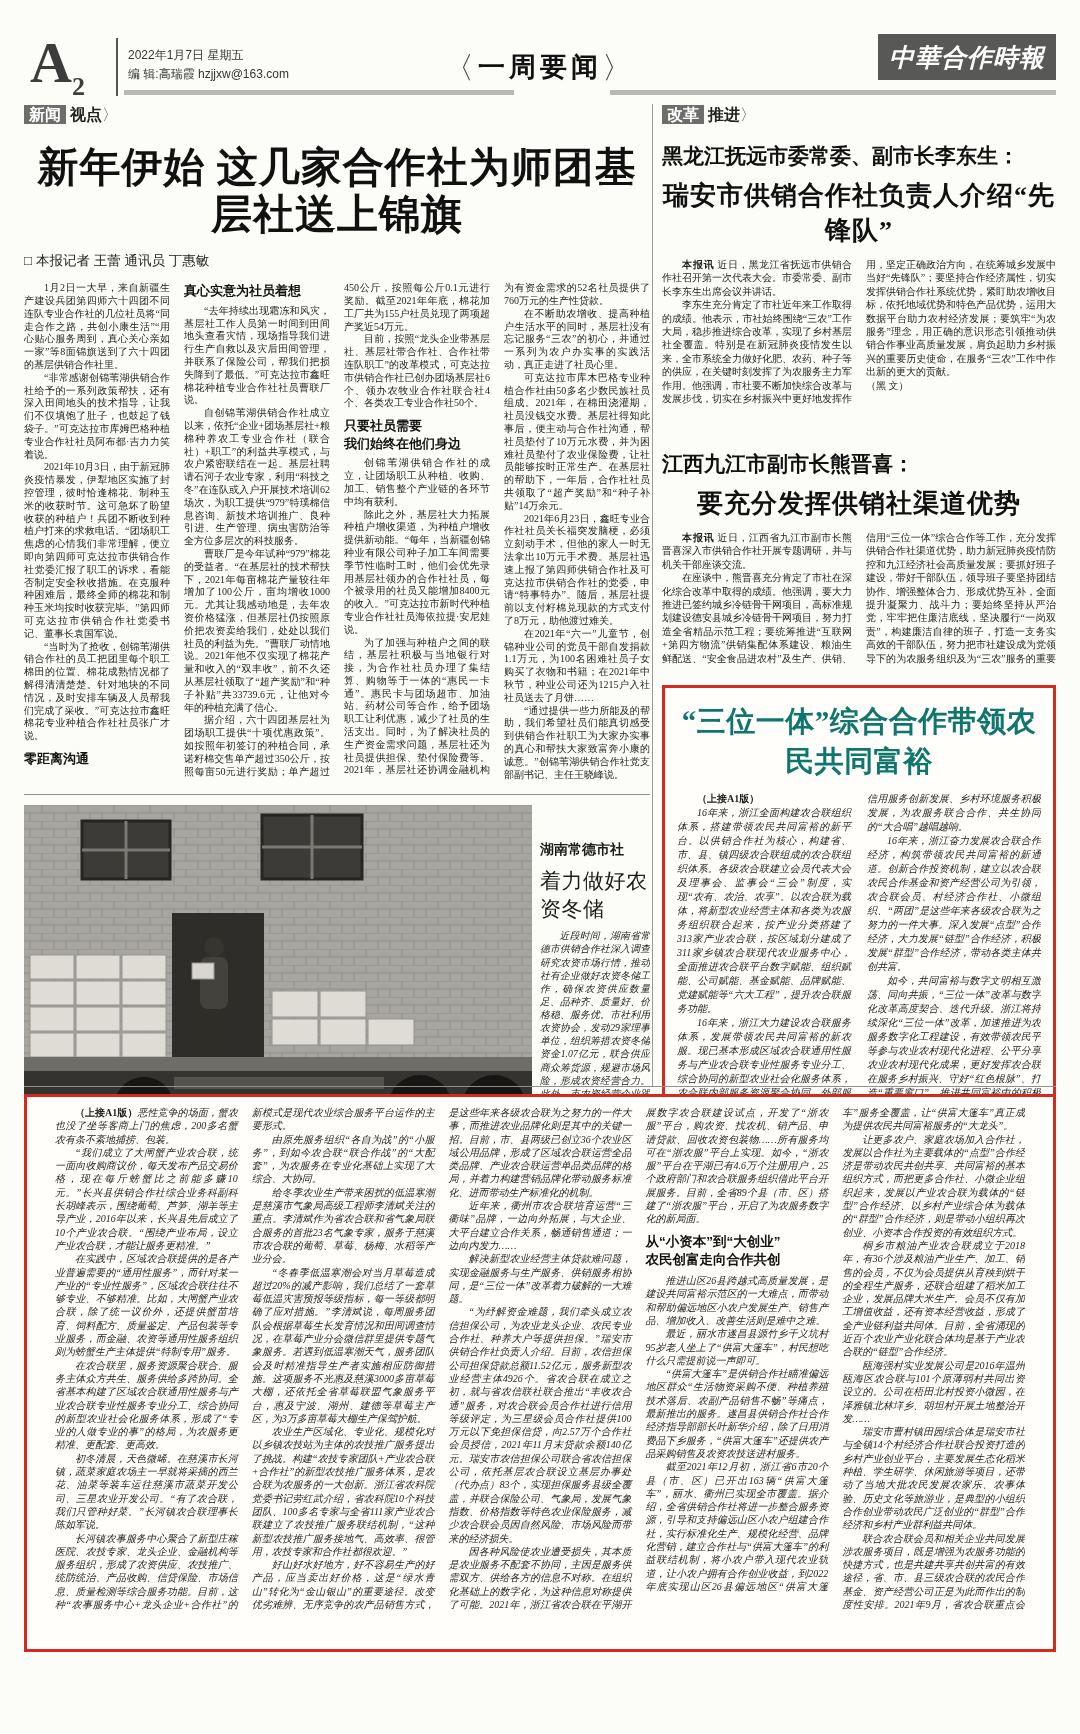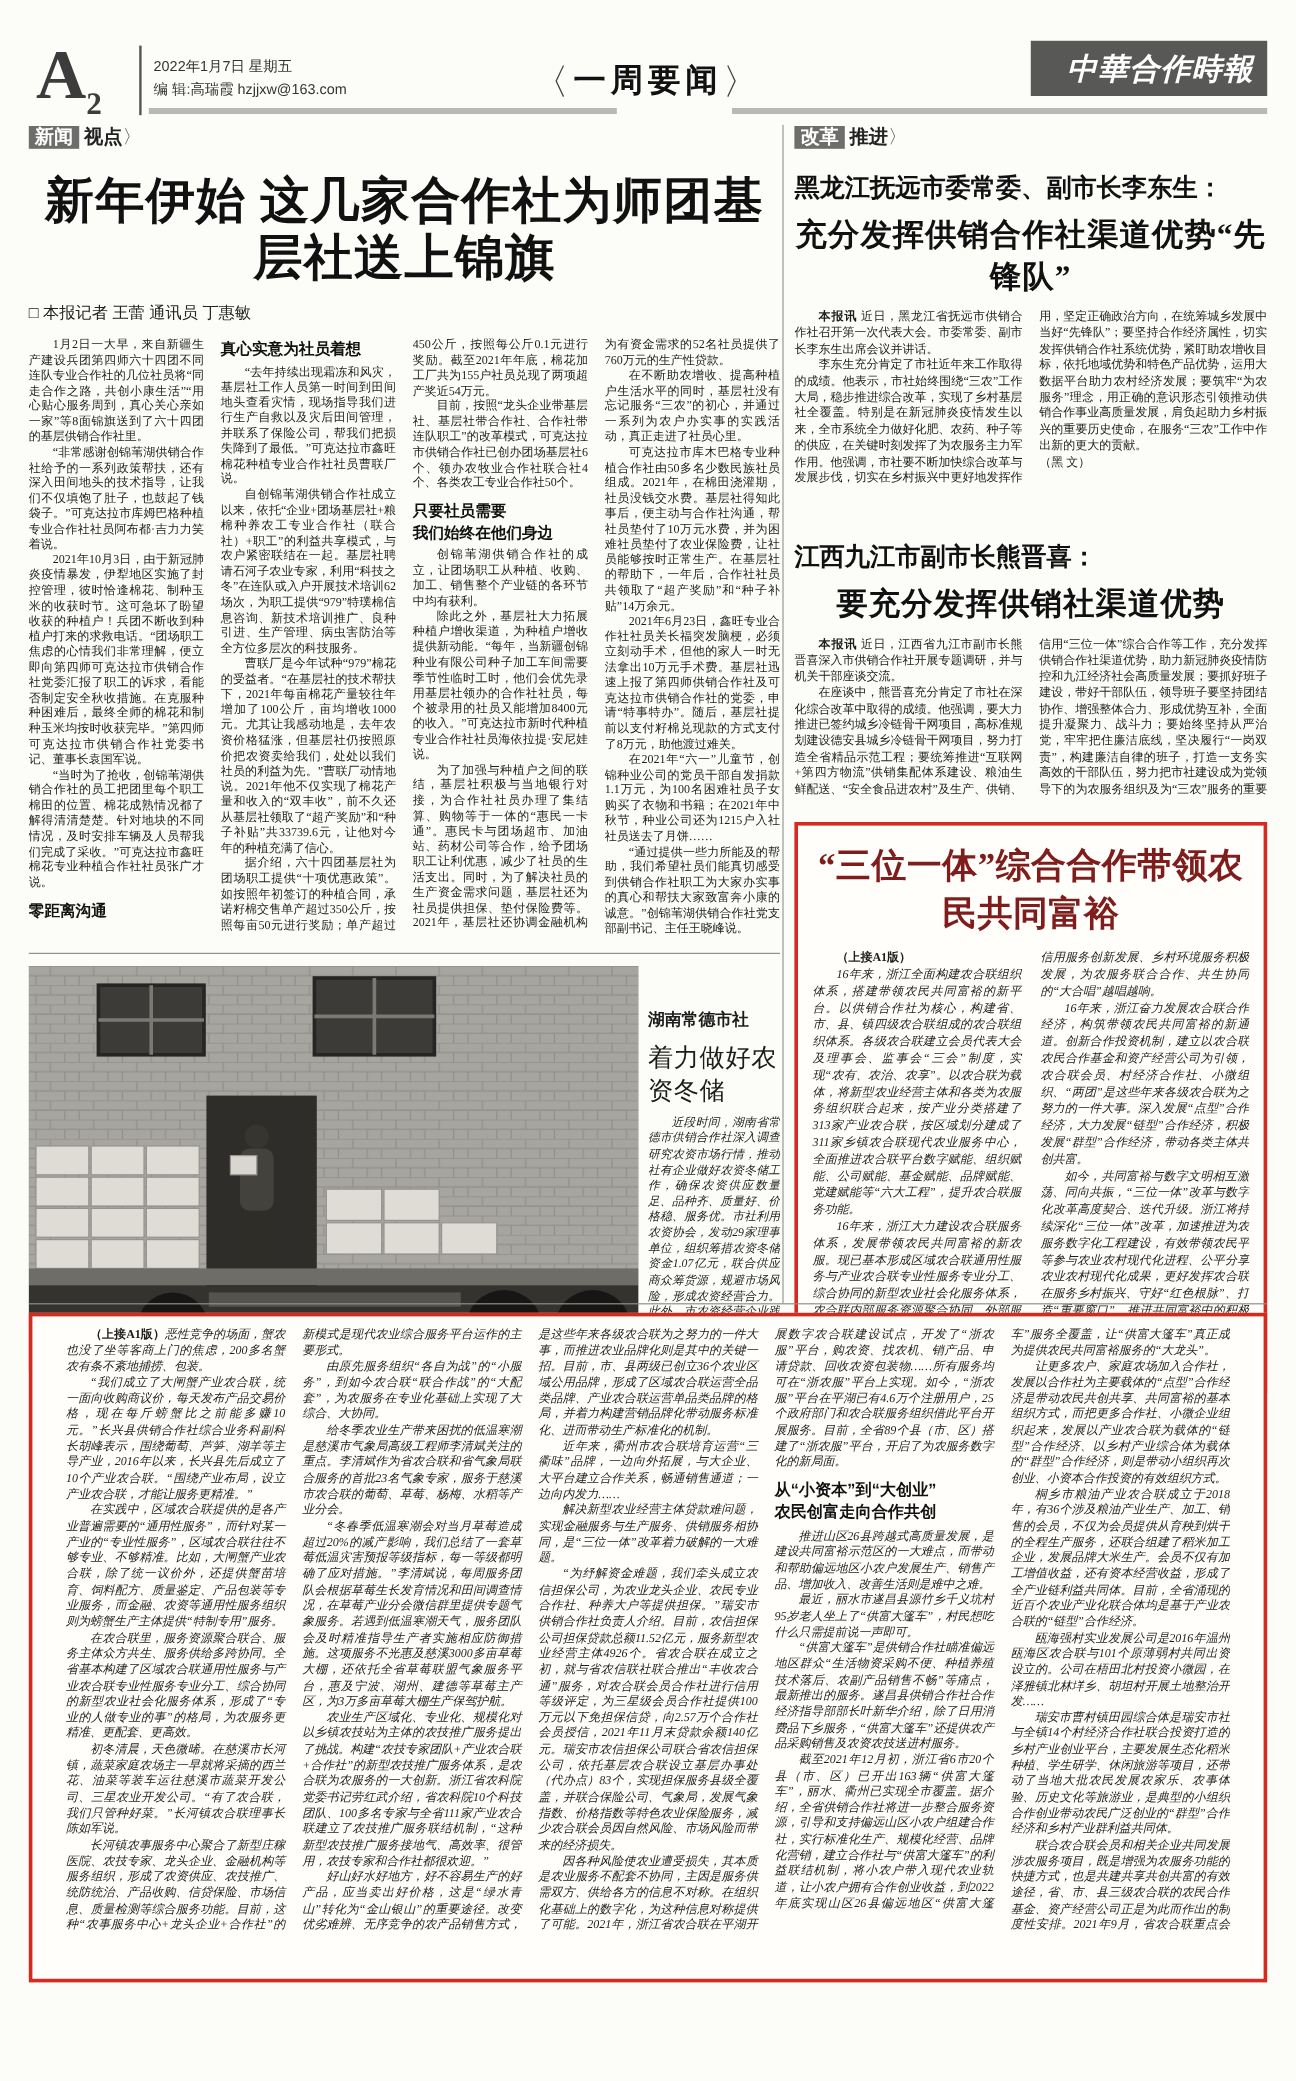--- a/index.html
+++ b/index.html
@@ -14,21 +14,21 @@
   .dateblock{position:absolute;left:104px;top:12px;font-family:"Liberation Sans",sans-serif;
              font-size:12px;color:#333;line-height:19px;}
   .head-bar-left{position:absolute;left:100px;top:56px;width:390px;height:5px;background:#b9b8b4;}
   .head-bar-right{position:absolute;left:586px;top:56px;right:0;height:5px;background:#b9b8b4;}
   .section-title{position:absolute;left:50%;top:14px;transform:translateX(-50%);
                  font-family:"Liberation Sans",sans-serif;font-weight:bold;font-size:27px;
                  letter-spacing:4px;color:#111;white-space:nowrap;}
   .brace{font-weight:normal;color:#444;font-size:30px;vertical-align:-2px;}
   .logo{position:absolute;right:0;top:0;width:178px;height:46px;background:#585856;color:#fff;
         display:flex;align-items:center;justify-content:center;font-size:25px;font-weight:bold;
-        font-style:italic;letter-spacing:1px;padding-left:19px;}
+        font-style:italic;letter-spacing:1px;}
 
   
   .main-vrule{position:absolute;left:652px;top:104px;height:982px;width:1px;background:#9a9a96;}
   .left-col{position:absolute;left:24px;top:104px;width:626px;}
   .right-col{position:absolute;left:662px;top:104px;width:394px;}
 
   .kicker{font-family:"Liberation Sans",sans-serif;font-size:16px;font-weight:bold;height:24px;line-height:22px;}
   .kicker .k-box{background:#6d6d6b;color:#fff;padding:1px 5px;}
   .kicker .k-plain{color:#222;padding-left:4px;}
   .kicker .k-arrow{color:#555;font-weight:normal;}
@@ -62,21 +62,21 @@
             font-size:10px;line-height:1.34;text-align:justify;}
   .art-body p{margin:0;text-indent:2em;}
   .art-body p b{letter-spacing:0.5px;}
   .art-body .sig{text-align:left;font-weight:normal;text-indent:0;}
   #article1-body{height:178px;}
   #article2-body{height:140px;}
 
   
   .featured{margin-top:14px;height:454px;border:3px solid #d42a20;padding:8px 12px;background:#fffefb;}
   .featured-headline{font-size:29px;font-weight:bold;text-align:center;letter-spacing:0.5px;
-                     margin:6px 0 10px 0;color:#7f1d1d;}
+                     margin:6px 0 10px 0;color:#0f766e;}
   .featured-body{column-count:2;column-gap:16px;height:380px;overflow:hidden;
                  font-size:10px;line-height:1.4;text-align:justify;font-style:italic;}
   .featured-body p{margin:0;text-indent:2em;}
   .featured-body p b{font-style:normal;}
   .featured-body .attr{font-weight:bold;font-style:normal;}
 
   
   .bottom-sep{position:absolute;left:24px;right:24px;top:1086px;border-top:1px solid #8f8f8b;}
   .continued{position:absolute;left:24px;right:24px;top:1094px;height:534px;
              border:3px solid #d42a20;background:#fffefb;padding:9px 28px;}
@@ -211,21 +211,21 @@
     </div>
   </div>
 
   <div class="right-col">
     <div class="kicker">
       <span class="k-box">改革</span><span class="k-plain">推进</span><span class="k-arrow">〉</span>
     </div>
 
     <div>
       <div class="shoulder">黑龙江抚远市委常委、副市长李东生：</div>
-      <div class="art-headline">充分发挥供销合作社渠道优势“先锋队”</div>
+      <div class="art-headline">瑞安市供销合作社负责人介绍“先锋队”</div>
       <div class="art-body" id="article1-body">
           <p><b>本报讯</b> 近日，黑龙江省抚远市供销合作社召开第一次代表大会。市委常委、副市长李东生出席会议并讲话。</p>
           <p>李东生充分肯定了市社近年来工作取得的成绩。他表示，市社始终围绕“三农”工作大局，稳步推进综合改革，实现了乡村基层社全覆盖。特别是在新冠肺炎疫情发生以来，全市系统全力做好化肥、农药、种子等的供应，在关键时刻发挥了为农服务主力军作用。他强调，市社要不断加快综合改革与发展步伐，切实在乡村振兴中更好地发挥作用，坚定正确政治方向，在统筹城乡发展中当好“先锋队”；要坚持合作经济属性，切实发挥供销合作社系统优势，紧盯助农增收目标，依托地域优势和特色产品优势，运用大数据平台助力农村经济发展；要筑牢“为农服务”理念，用正确的意识形态引领推动供销合作事业高质量发展，肩负起助力乡村振兴的重要历史使命，在服务“三农”工作中作出新的更大的贡献。</p>
           <p class="sig">（黑 文）</p>
         </div>
     </div>
 
     <div>
       <div class="shoulder">江西九江市副市长熊晋喜：</div>
       <div class="art-headline">要充分发挥供销社渠道优势</div>

